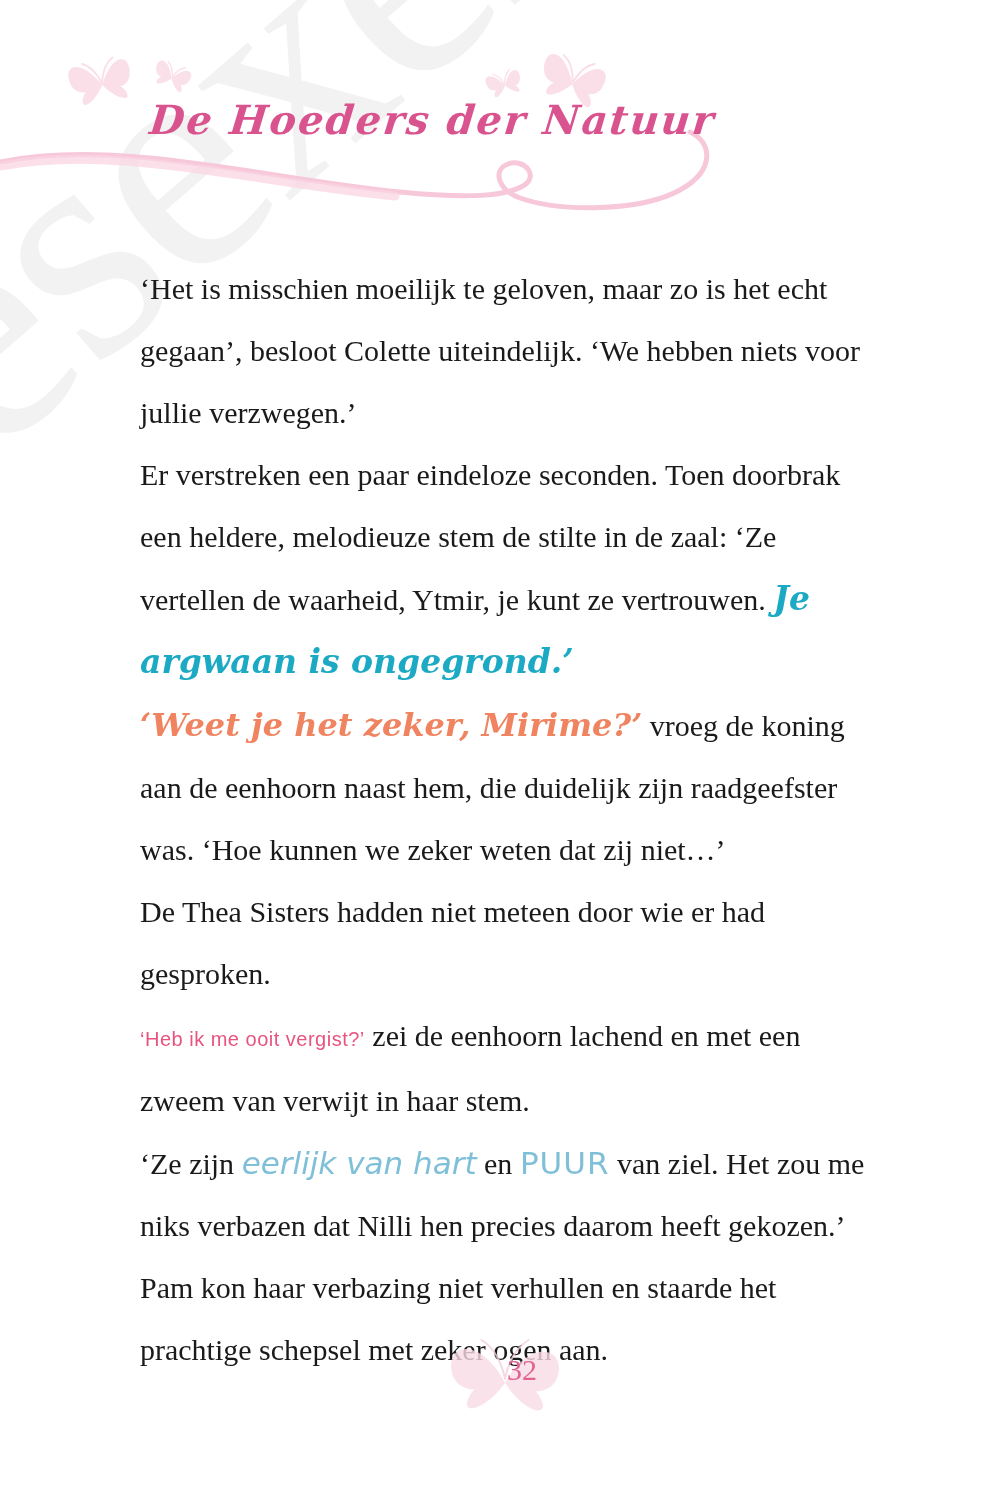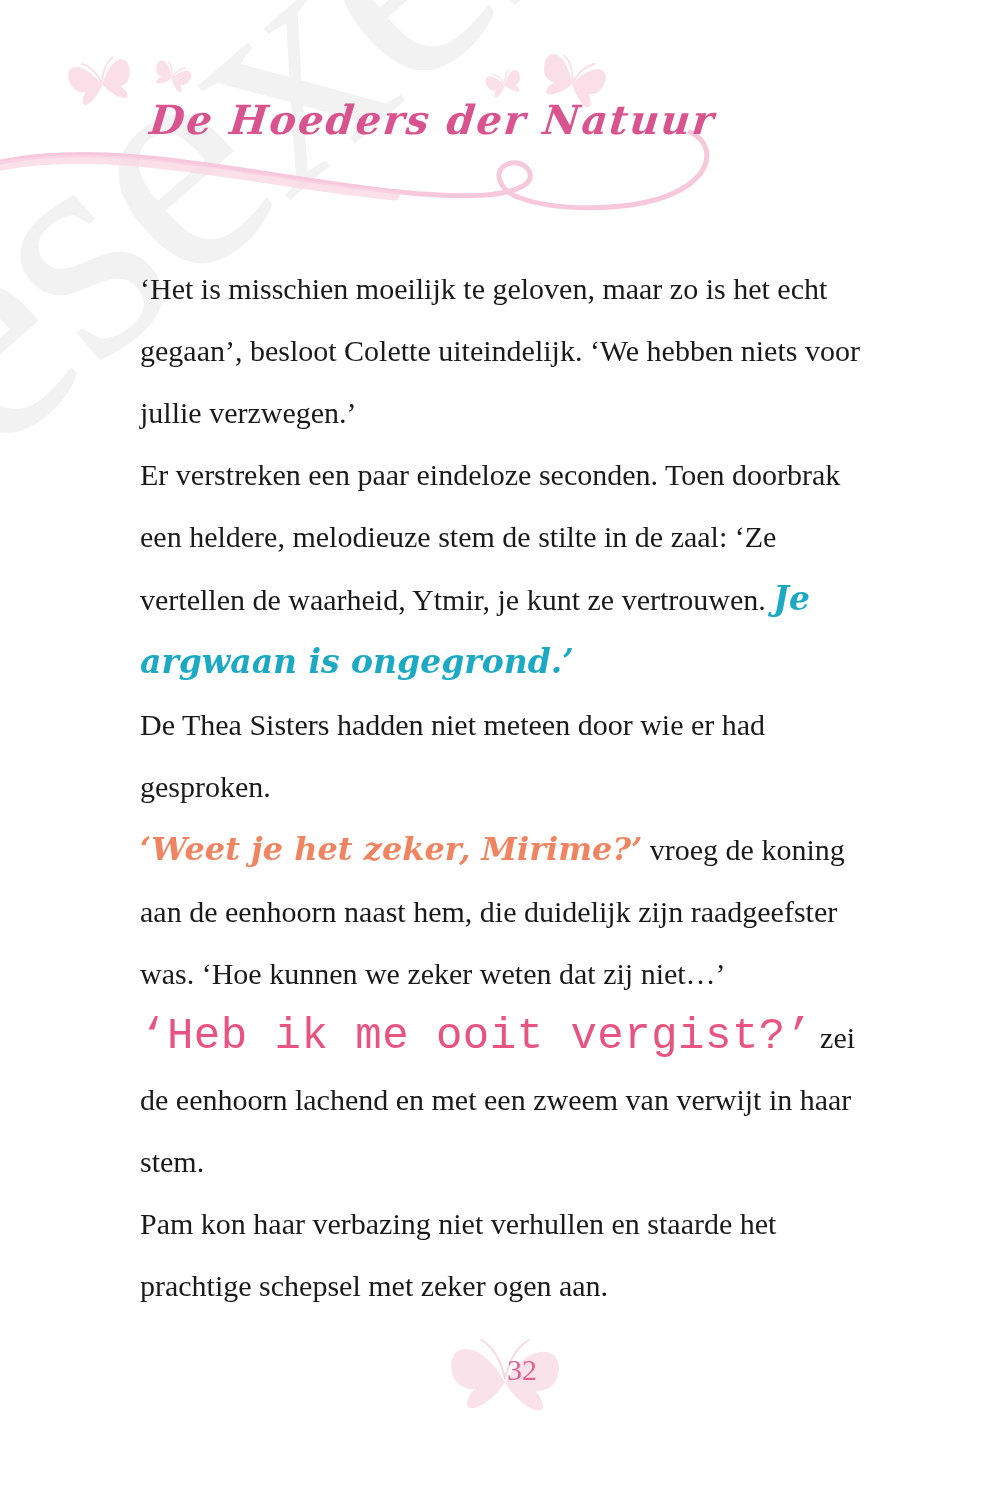--- a/index.html
+++ b/index.html
@@ -103,23 +103,23 @@
     letter-spacing: 0px;
   }
   .s-orange {
     font-family: "DejaVu Serif", serif;
     font-style: italic;
     font-weight: bold;
     color: #f08460;
     font-size: 32px;
   }
   .s-pink {
-    font-family: Liberation Mono, monospace;
+    font-family: Liberation Sans, sans-serif;
     color: #e8537f;
-    font-size: 44px;
+    font-size: 20px;
     letter-spacing: 0.5px;
   }
   .s-lightblue {
     font-family: "DejaVu Sans", sans-serif;
     font-style: italic;
     color: #7fc0d8;
     font-size: 31px;
   }
   .s-lightblue-caps {
     font-family: "DejaVu Sans", sans-serif;
@@ -223,31 +223,34 @@
 
     <p class="para">
       <span>‘Het is misschien moeilijk te geloven, maar zo is het echt gegaan’, besloot Colette uiteindelijk. ‘We hebben niets voor jullie verzwegen.’</span>
     </p>
 
     <p class="para">
       <span>Er verstreken een paar eindeloze seconden. Toen doorbrak een heldere, melodieuze stem de stilte in de zaal: ‘Ze vertellen de waarheid, Ytmir, je kunt ze vertrouwen. </span><span class="s-cyan">Je argwaan is ongegrond.’</span>
     </p>
 
     <p class="para">
+      <span class="s-orange">‘Weet je het zeker, Mirime?’</span><span> vroeg de koning aan de eenhoorn naast hem, die duidelijk zijn raadgeefster was. ‘Hoe kunnen we zeker weten dat zij niet…’</span>
+    </p>
+
+    <p class="para">
       <span>De Thea Sisters hadden niet meteen door wie er had gesproken.</span>
     </p>
 
     <p class="para">
-      <span class="s-orange">‘Weet je het zeker, Mirime?’</span><span> vroeg de koning aan de eenhoorn naast hem, die duidelijk zijn raadgeefster was. ‘Hoe kunnen we zeker weten dat zij niet…’</span>
-    </p>
-
-    <p class="para">
       <span class="s-pink">‘Heb ik me ooit vergist?’</span><span> zei de eenhoorn lachend en met een zweem van verwijt in haar stem.</span>
     </p>
 
+    <p class="para">
+      <span>‘Ze zijn </span><span class="s-lightblue">eerlijk van hart</span><span> en </span><span class="s-lightblue-caps">PUUR</span><span> van ziel. Het zou me niks verbazen dat Nilli hen precies daarom heeft gekozen.’</span>
+    </p>
 
     <p class="para">
       <span>Pam kon haar verbazing niet verhullen en staarde het prachtige schepsel met zeker ogen aan.</span>
     </p>
 
   </div>
 
   <div class="page-number-wrap">
     <svg style="position:absolute; left:0; top:0; width:150px; height:110px; opacity:.8;" viewBox="0 0 140 100">
       <g fill="#fadbe6">

